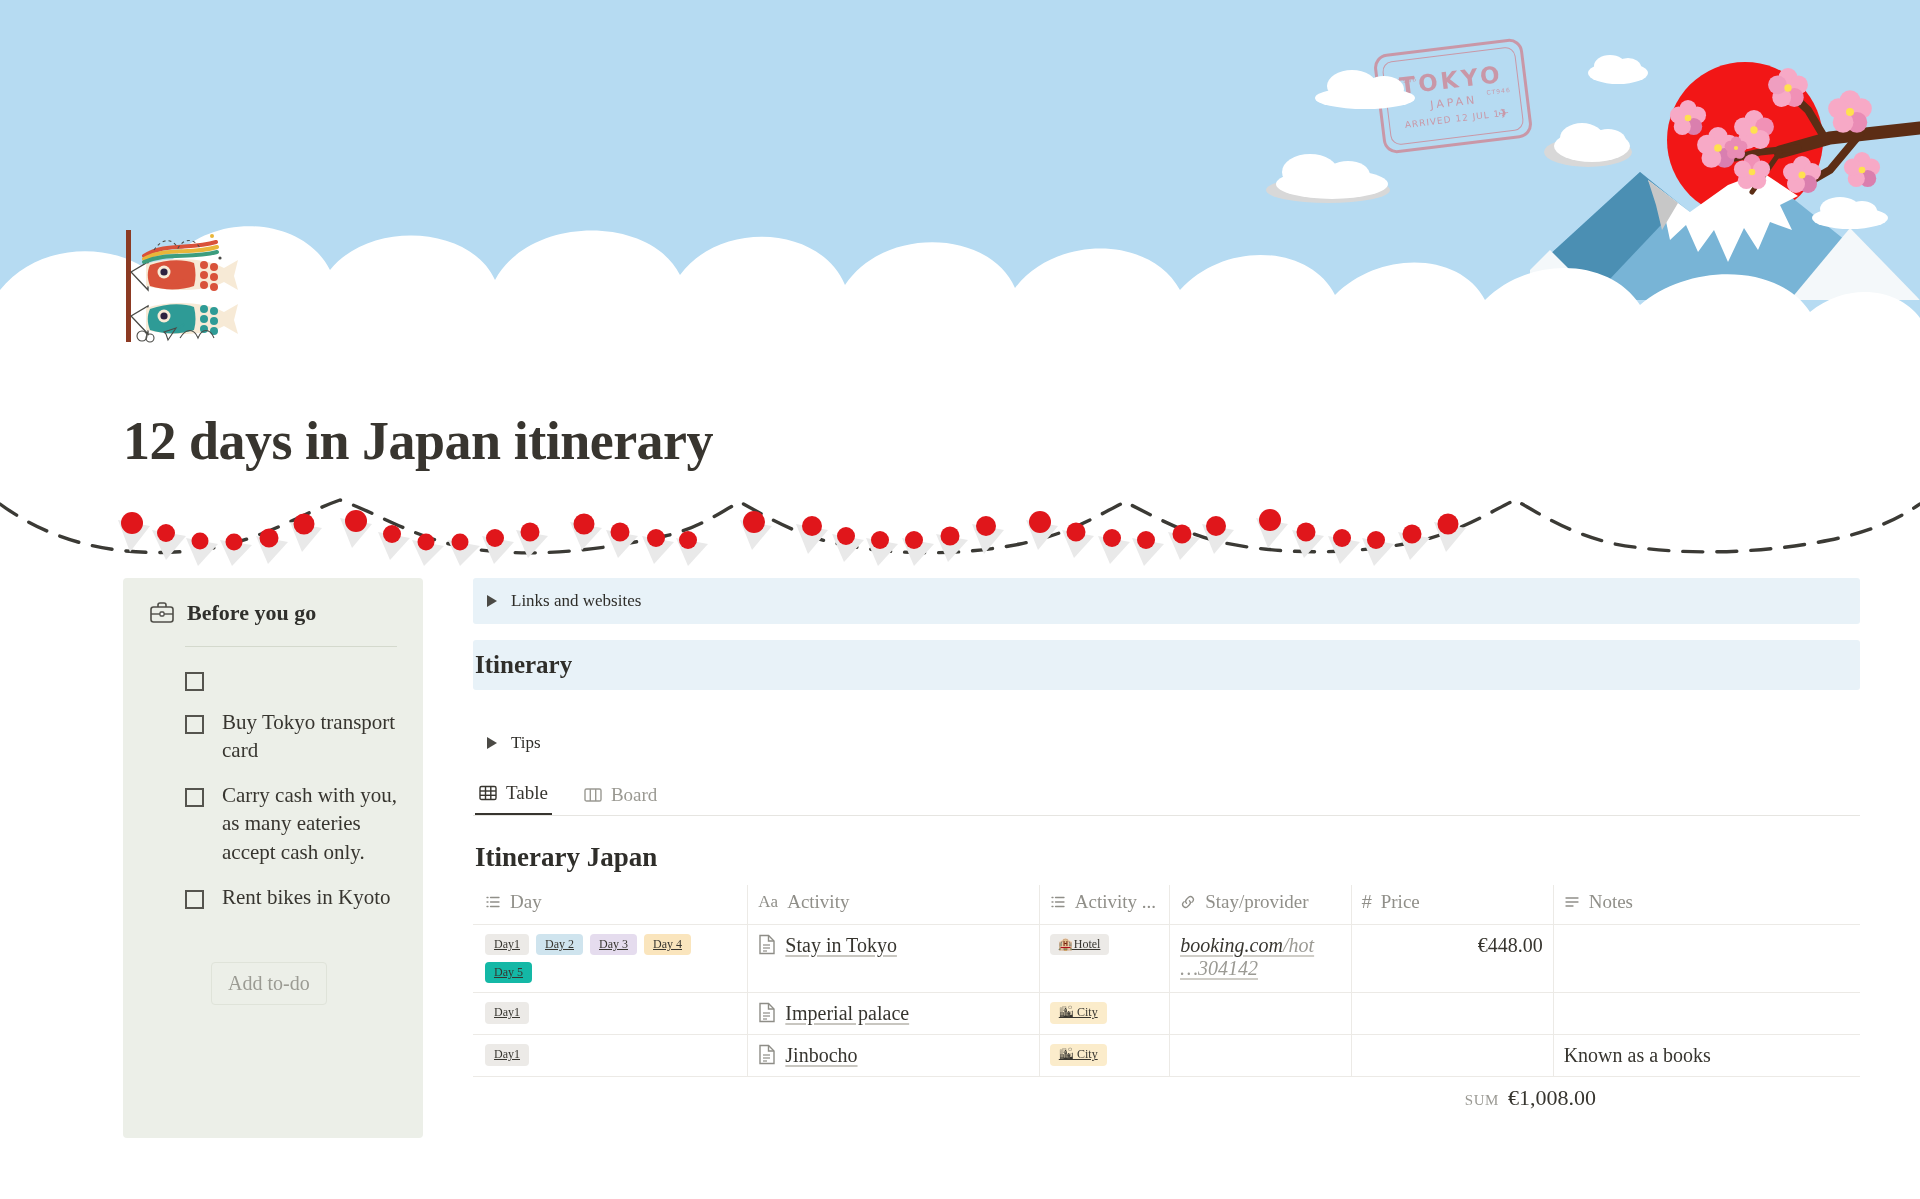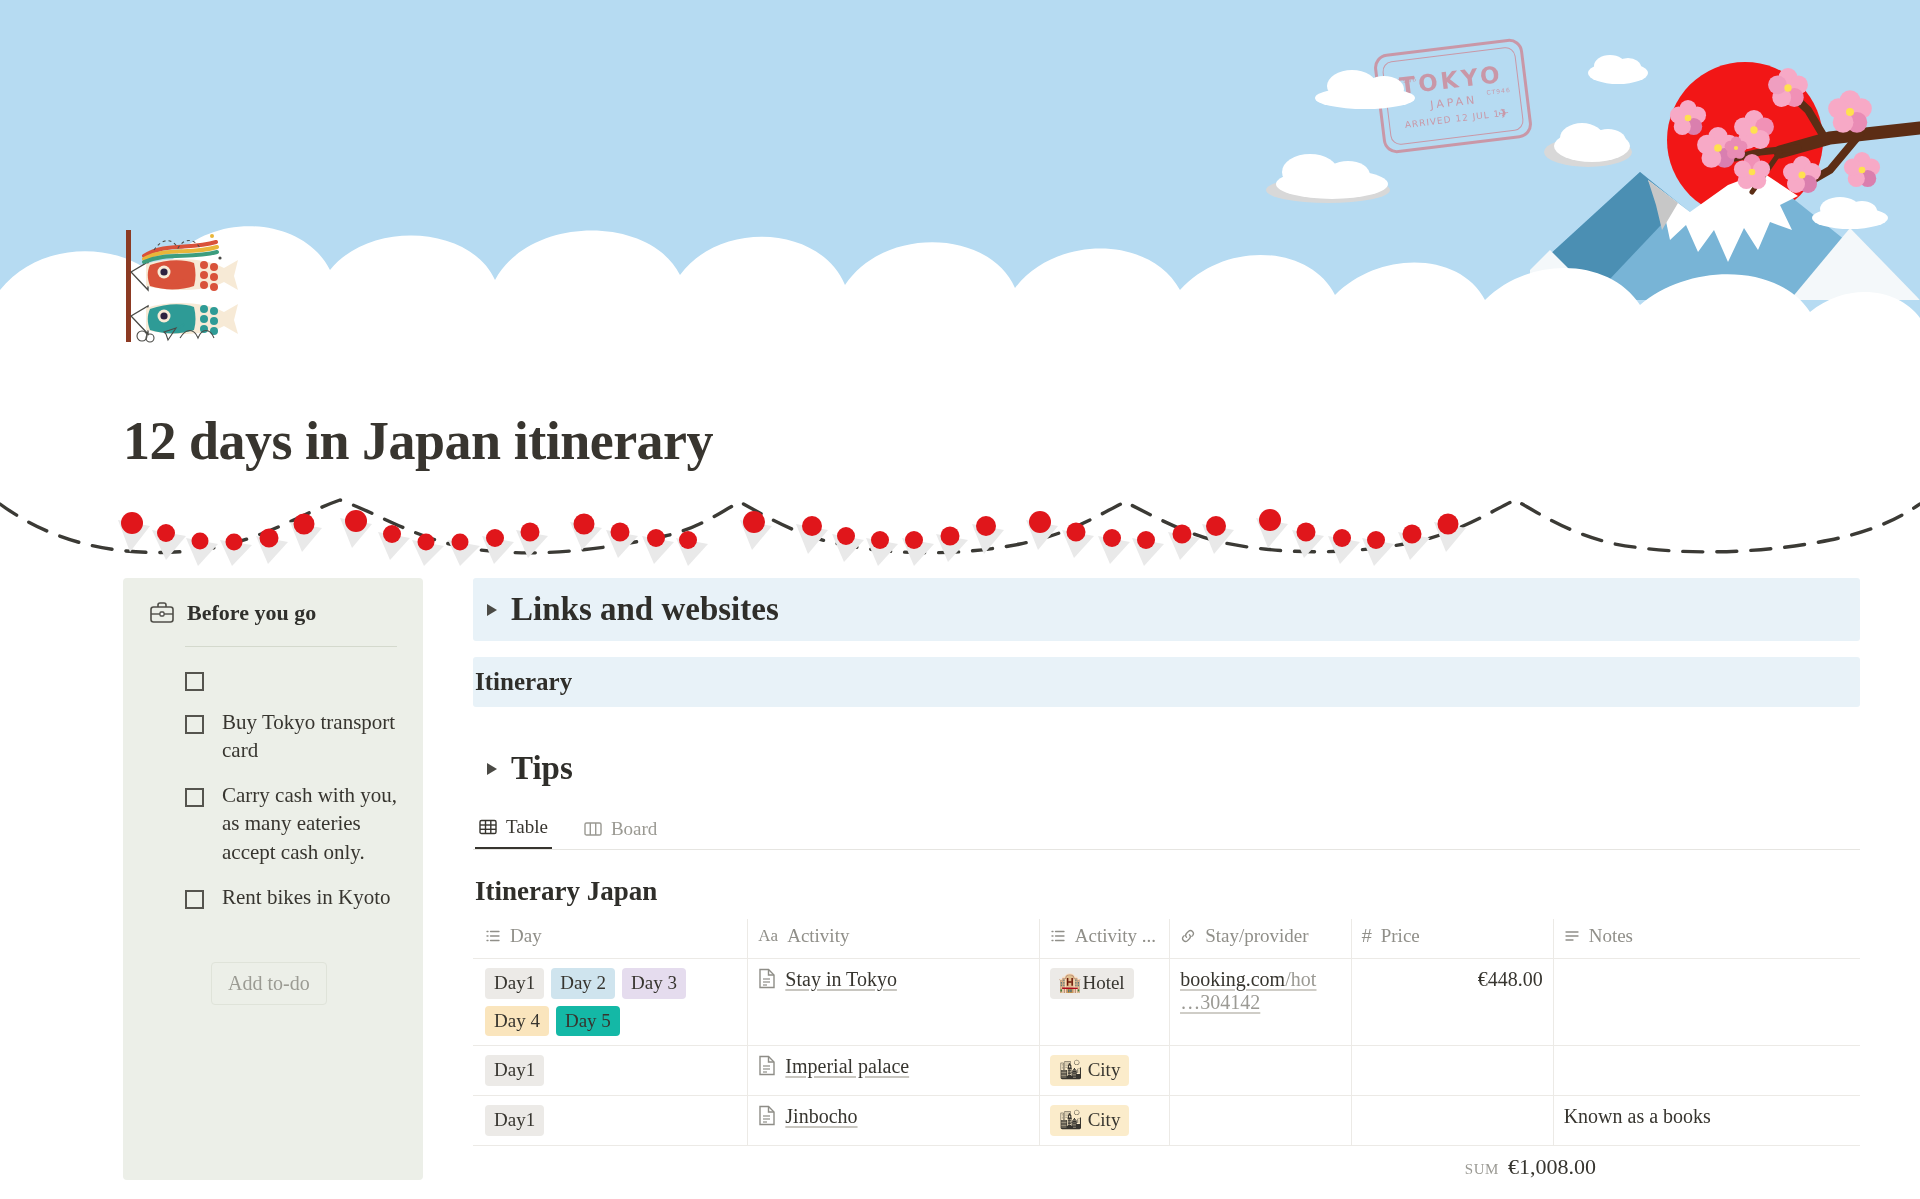--- a/index.html
+++ b/index.html
@@ -123,21 +123,21 @@
     display: flex; align-items: center; gap: 14px;
     margin-bottom: 16px;
   }
   .tri {
     width: 0; height: 0;
     border-left: 10px solid #4b4a45;
     border-top: 6.5px solid transparent;
     border-bottom: 6.5px solid transparent;
     cursor: pointer;
   }
-  .toggle-label { font-size: 33px; font-weight: 700; color: #2f2e2a; }
+  .toggle-label { font-size: 17px; font-weight: 400; color: #2f2e2a; }
 
   .h-block {
     background: #e8f2f8;
     border-radius: 3px;
     padding: 11px 0 11px 2px;
     margin-bottom: 30px;
   }
   .h-block-label { font-size: 25px; font-weight: 700; color: #2f2e2a; }
 
   .toggle-block.plain { background: transparent; padding-left: 14px; margin-bottom: 10px; }
@@ -176,29 +176,30 @@
     overflow: hidden;
   }
   th:first-child, td:first-child { border-left: none; padding-left: 12px; }
   th:last-child, td:last-child { border-right: none; }
 
   .chips { display: flex; flex-wrap: wrap; gap: 7px; }
   .chip {
     display: inline-block;
     padding: 2px 9px 3px 9px;
     border-radius: 4px;
-    font-size: 19px;
+    font-size: 12px;
     color: #37352f;
     line-height: 1.35;
+    text-decoration: underline;
   }
   .cell-act { display: flex; align-items: flex-start; gap: 9px; }
   .act-text { text-decoration: underline; text-decoration-color: #c8c6c0; text-underline-offset: 3px; }
   .lnk { color: #37352f; }
   .lnk span { color: #9b9a94; }
-  .lnk, .lnk span { text-decoration: underline; text-decoration-color: #cfcdc7; text-underline-offset: 3px; }
+  .lnk, .lnk span { text-decoration: underline; text-decoration-color: #cfcdc7; text-underline-offset: 3px; font-style: italic; }
   .price { text-align: right; display: block; }
 
   .sumrow { display: flex; justify-content: flex-end; padding: 8px 14px 0 0; }
   .sum-wrap { display: flex; align-items: baseline; gap: 9px; }
   .sum-label { font-size: 15px; color: #9b9a94; letter-spacing: .6px; }
   .sum-val { font-size: 22px; color: #37352f; }
 </style>
 </head>
 <body>
 

